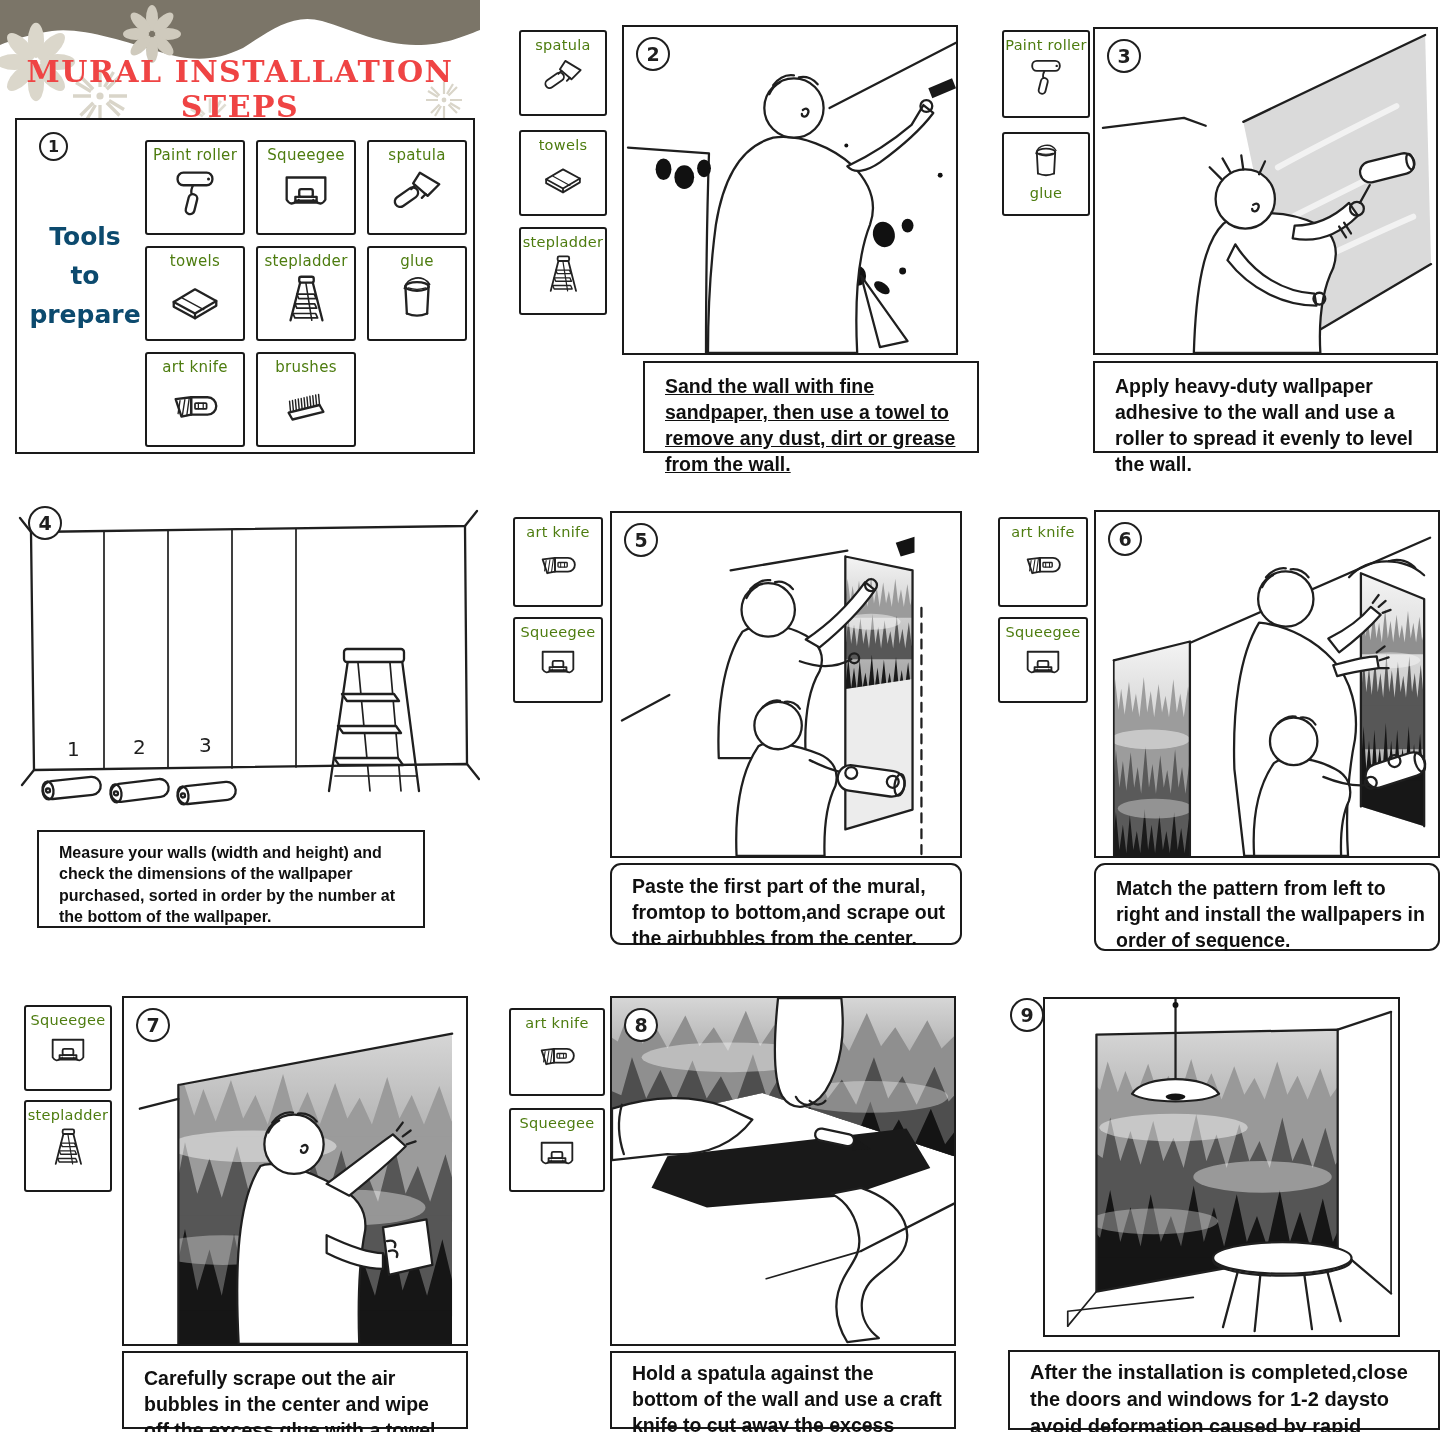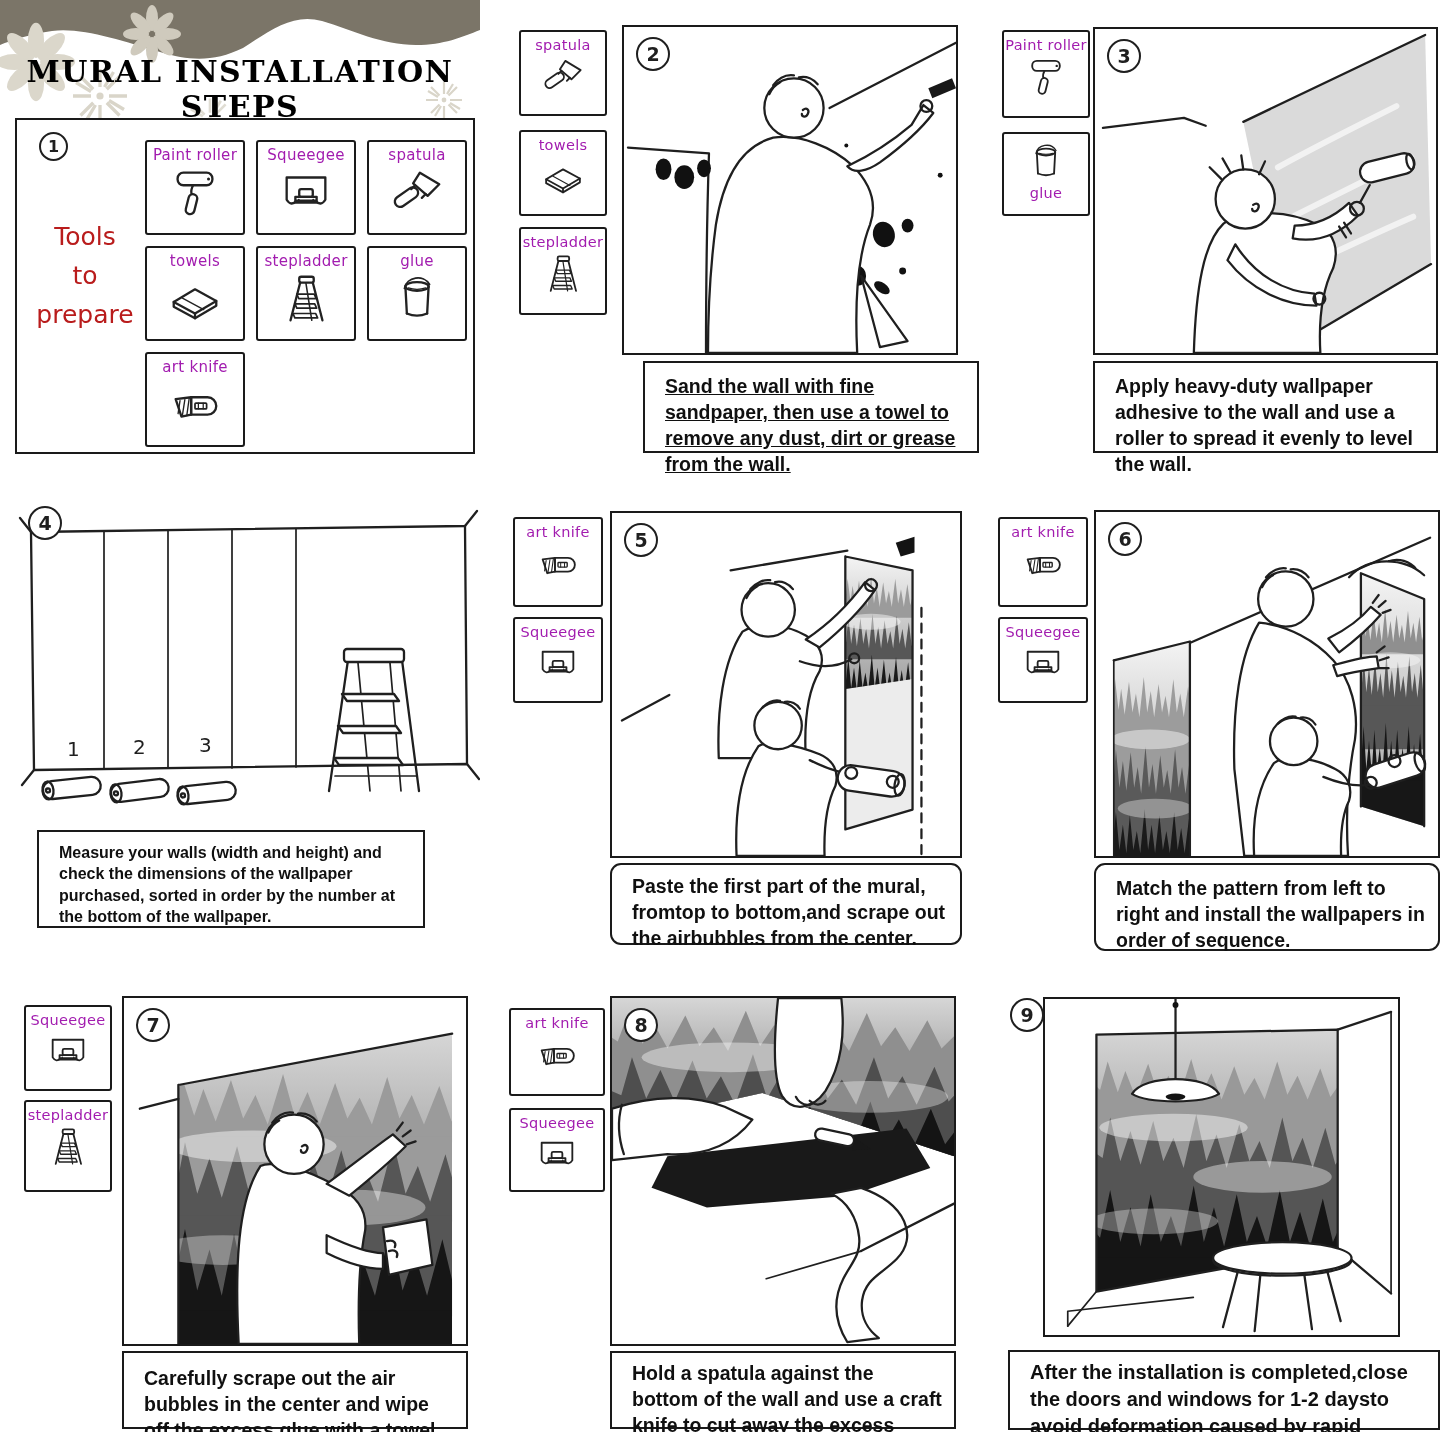--- a/index.html
+++ b/index.html
@@ -19,36 +19,36 @@
     display:flex;align-items:center;justify-content:center;background:#fff;
     font-size:19px;font-weight:bold;font-family:"DejaVu Sans",sans-serif;color:#1f1f1f;z-index:5;
   }
   .cnum.small{width:25px;height:25px;font-size:16px;}
   .tool-mini{
     position:absolute;border:2.3px solid #1a1a1a;border-radius:3px;background:#fff;box-sizing:border-box;
     display:flex;flex-direction:column;align-items:center;justify-content:flex-start;padding:5px 2px 2px;
   }
   .tool-mini svg{width:54px;height:46px;flex:0 0 auto;}
   .tool-label{
-    font-family:"DejaVu Sans",sans-serif;font-size:14.5px;color:#a21caf;letter-spacing:.3px;
+    font-family:"DejaVu Sans",sans-serif;font-size:14.5px;color:#4d7c0f;letter-spacing:.3px;
     white-space:nowrap;line-height:1.15;
   }
   .rev{flex-direction:column-reverse;justify-content:flex-end;}
   .scene{position:absolute;left:0;top:0;width:100%;height:100%;}
   .ln{stroke:#1f1f1f;stroke-width:2.3;fill:none;stroke-linecap:round;stroke-linejoin:round;}
   .ln2{stroke:#1f1f1f;stroke-width:1.7;fill:none;stroke-linecap:round;stroke-linejoin:round;}
   .wht{fill:#fff;stroke:#1f1f1f;stroke-width:2.3;stroke-linecap:round;stroke-linejoin:round;}
   .ticon{stroke:#222;fill:none;stroke-width:2.4;stroke-linecap:round;stroke-linejoin:round;}
   .hdr-title{
     position:absolute;left:0;top:54px;width:480px;text-align:center;
-    font-family:"DejaVu Serif",serif;font-weight:bold;font-size:30px;letter-spacing:1.5px;color:#000000;
+    font-family:"DejaVu Serif",serif;font-weight:bold;font-size:30px;letter-spacing:1.5px;color:#ef4444;
   }
   .tools-heading{
     position:absolute;left:8px;top:98px;width:120px;text-align:center;
-    font-family:"DejaVu Sans",sans-serif;font-weight:normal;font-size:25px;line-height:1.55;color:#b91c1c;
+    font-family:"DejaVu Sans",sans-serif;font-weight:bold;font-size:25px;line-height:1.55;color:#0c4a6e;
   }
   .tgrid{
     position:absolute;left:128px;top:20px;
     display:grid;grid-template-columns:repeat(3,100px);grid-auto-rows:95px;gap:11px;
   }
   .tcell{
     border:2.3px solid #1a1a1a;border-radius:3px;background:#fff;box-sizing:border-box;
     display:flex;flex-direction:column;align-items:center;justify-content:flex-start;padding:5px 2px 2px;
   }
   .tcell svg{width:64px;height:58px;}
@@ -199,20 +199,26 @@
     <div class="tcell rev">
       <span class="tool-label">glue</span>
       <svg class="ticon" viewBox="0 0 60 60">
           <use href="#i-glue"></use>
         </svg>
     </div>
     <div class="tcell">
       <span class="tool-label">art knife</span>
       <svg class="ticon" viewBox="0 0 60 60">
           <use href="#i-knife"></use>
+        </svg>
+    </div>
+    <div class="tcell">
+      <span class="tool-label">brushes</span>
+      <svg class="ticon" viewBox="0 0 60 60">
+          <use href="#i-brushes"></use>
         </svg>
     </div>
   </div>
 </div>
 
 <div class="tool-mini" style="left:519px;top:30px;width:88px;height:86px;">
   <span class="tool-label">spatula</span>
   <svg class="ticon" viewBox="0 0 60 60">
       <use href="#i-spatula"></use>
     </svg>

